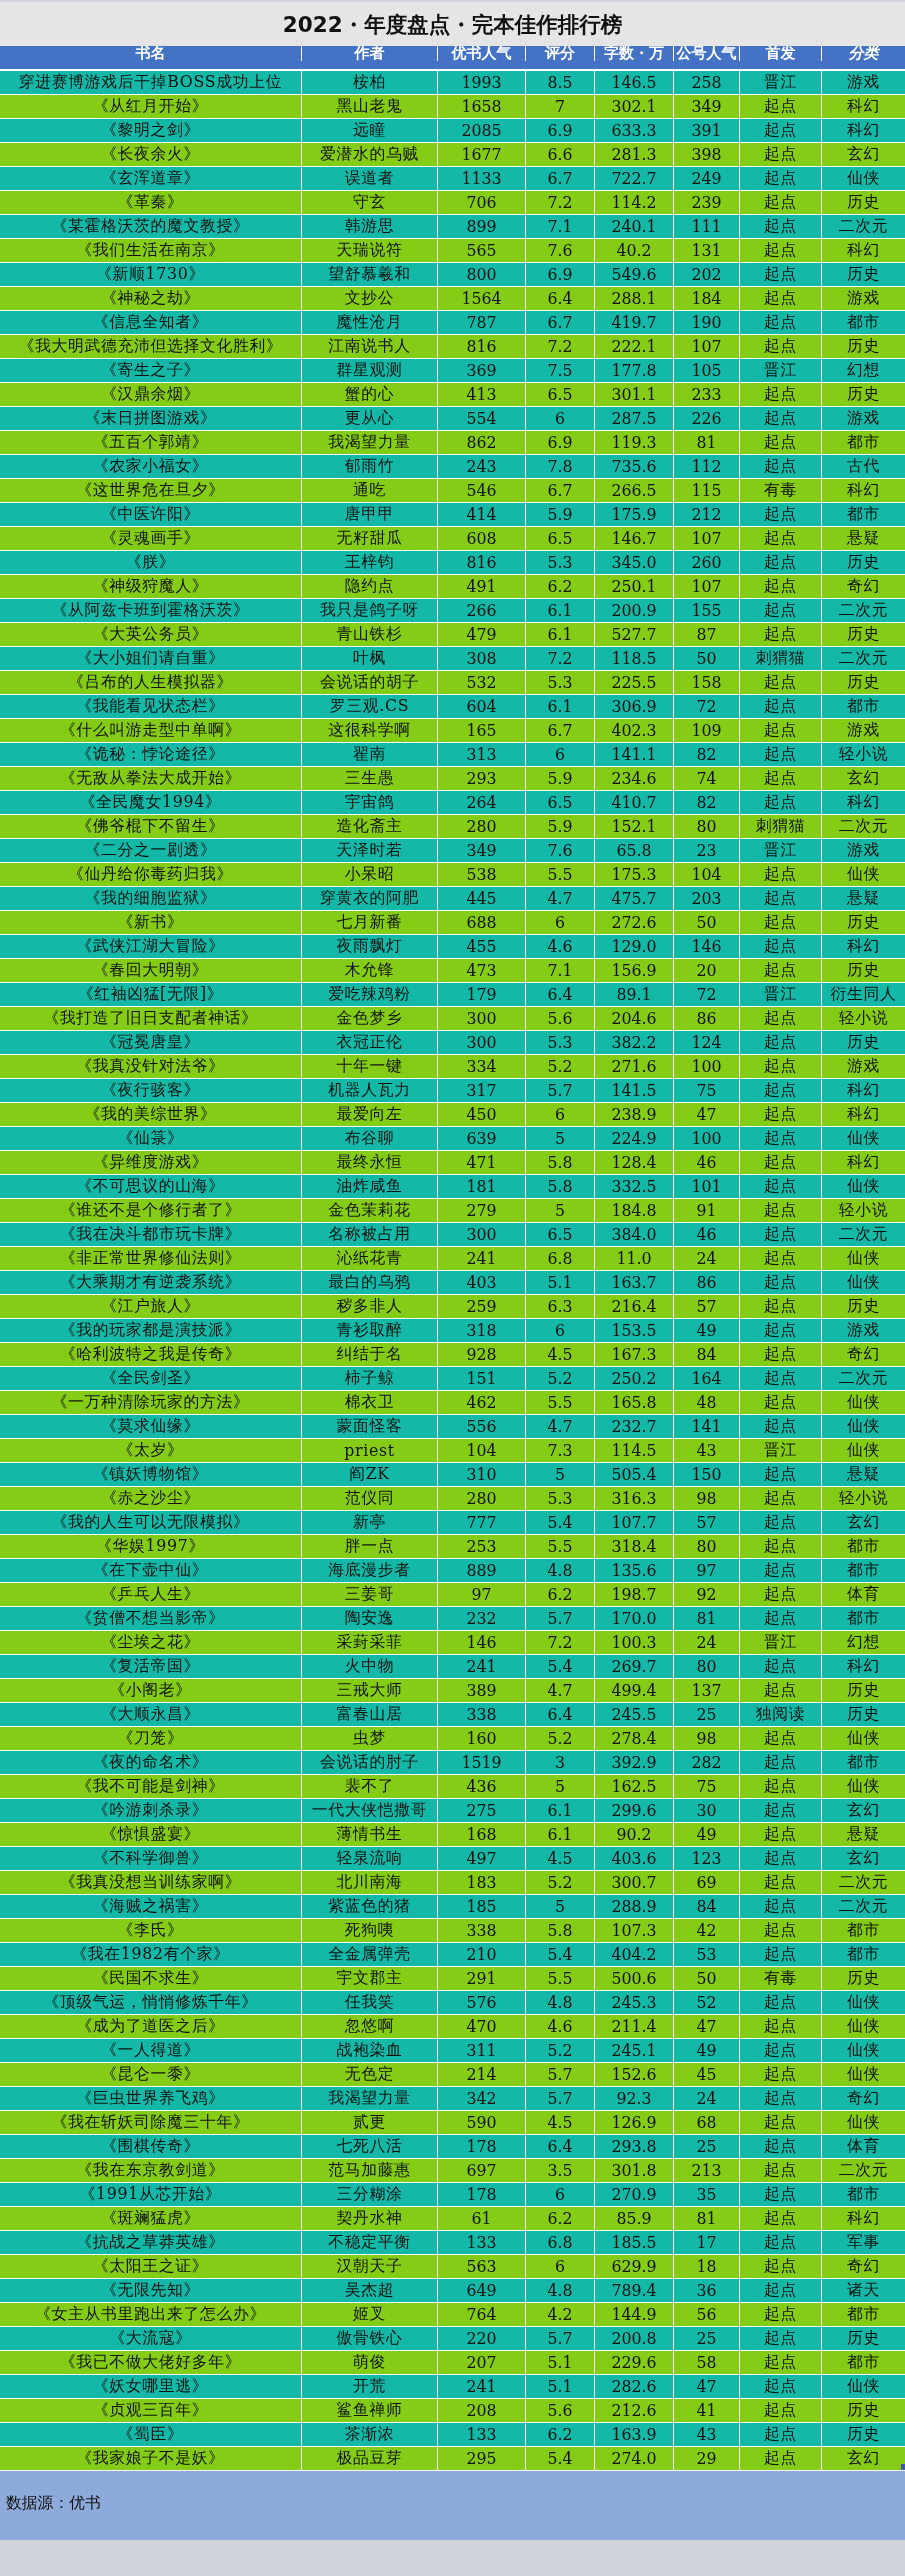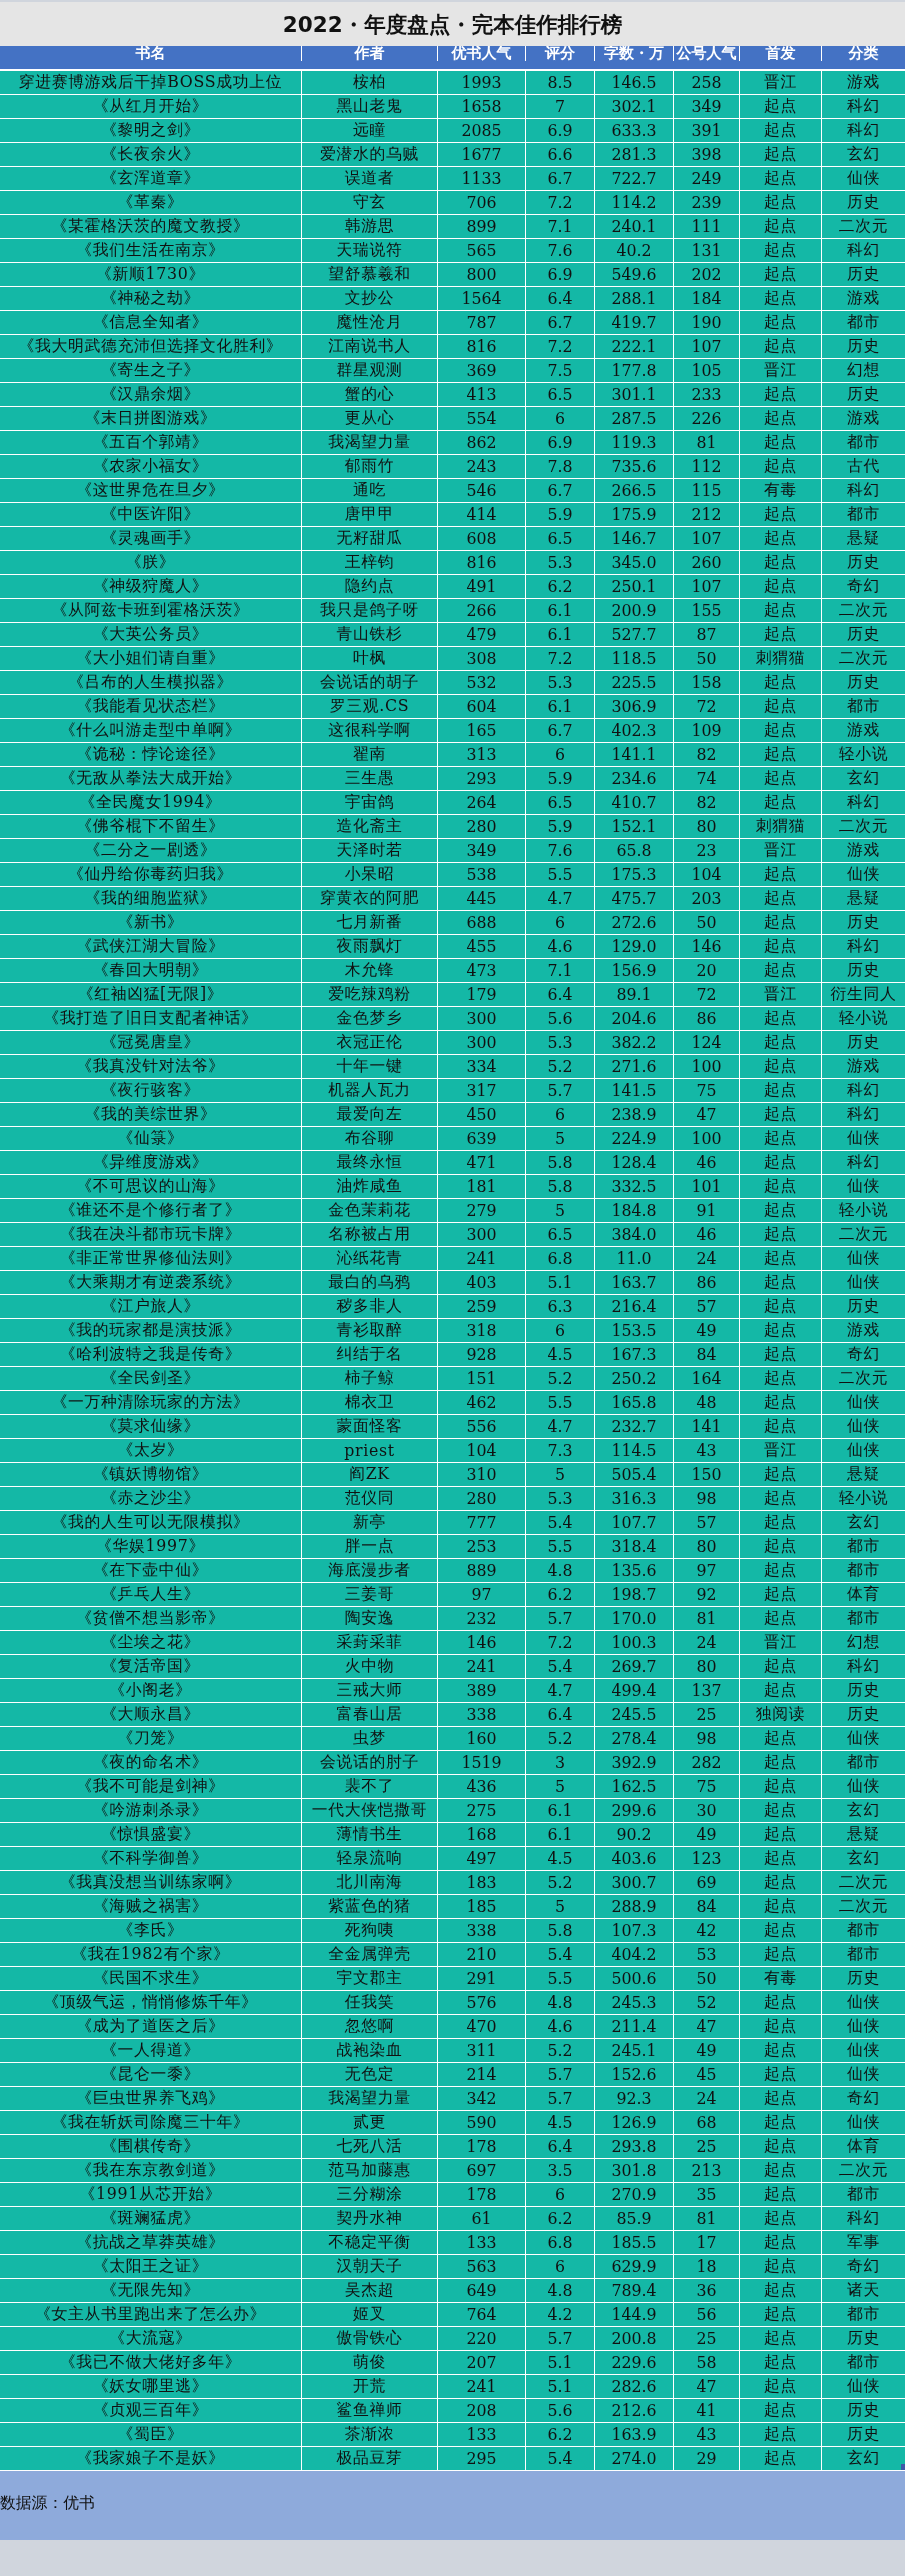--- a/index.html
+++ b/index.html
@@ -48,43 +48,43 @@
     color: #ffffff;
     font-family: "DejaVu Sans", "Liberation Sans", sans-serif;
     font-weight: bold;
     font-size: 15px;
     border-right: 1.4px solid #ffffff;
     overflow: hidden;
     white-space: nowrap;
     display: flex; align-items: center; justify-content: center;
     height: 15px;
   }
-  .header-row .cell:last-child { border-right: none; }
+  .header-row .cell:last-child { border-right: none; font-style: italic; }
   .data-row {
     height: 23px;
     border-bottom: 1.4px solid #ffffff;
   }
   .data-row.odd { background: #14b8a6; }
-  .data-row.even { background: #14b8a6; }
+  .data-row.even { background: #84cc16; }
   .data-row .cell {
     font-size: 15.8px;
     color: #111;
     border-right: 1.4px solid #ffffff;
     display: flex; align-items: center; justify-content: center;
     white-space: nowrap;
     overflow: hidden;
     height: 23px;
     letter-spacing: 0.7px;
   }
   .data-row .cell:last-child { border-right: none; }
   .data-row .cell.num { letter-spacing: 0px; }
   .footer {
     background: #8eaadb;
     height: 69px;
-    padding: 20px 0 0 0;
+    padding: 20px 0 0 6px;
     box-sizing: border-box;
     position: relative;
   }
   .footer-line {
     font-size: 15.8px;
     color: #111;
     line-height: 23px;
   }
   .resize-handle {
     position: absolute;

